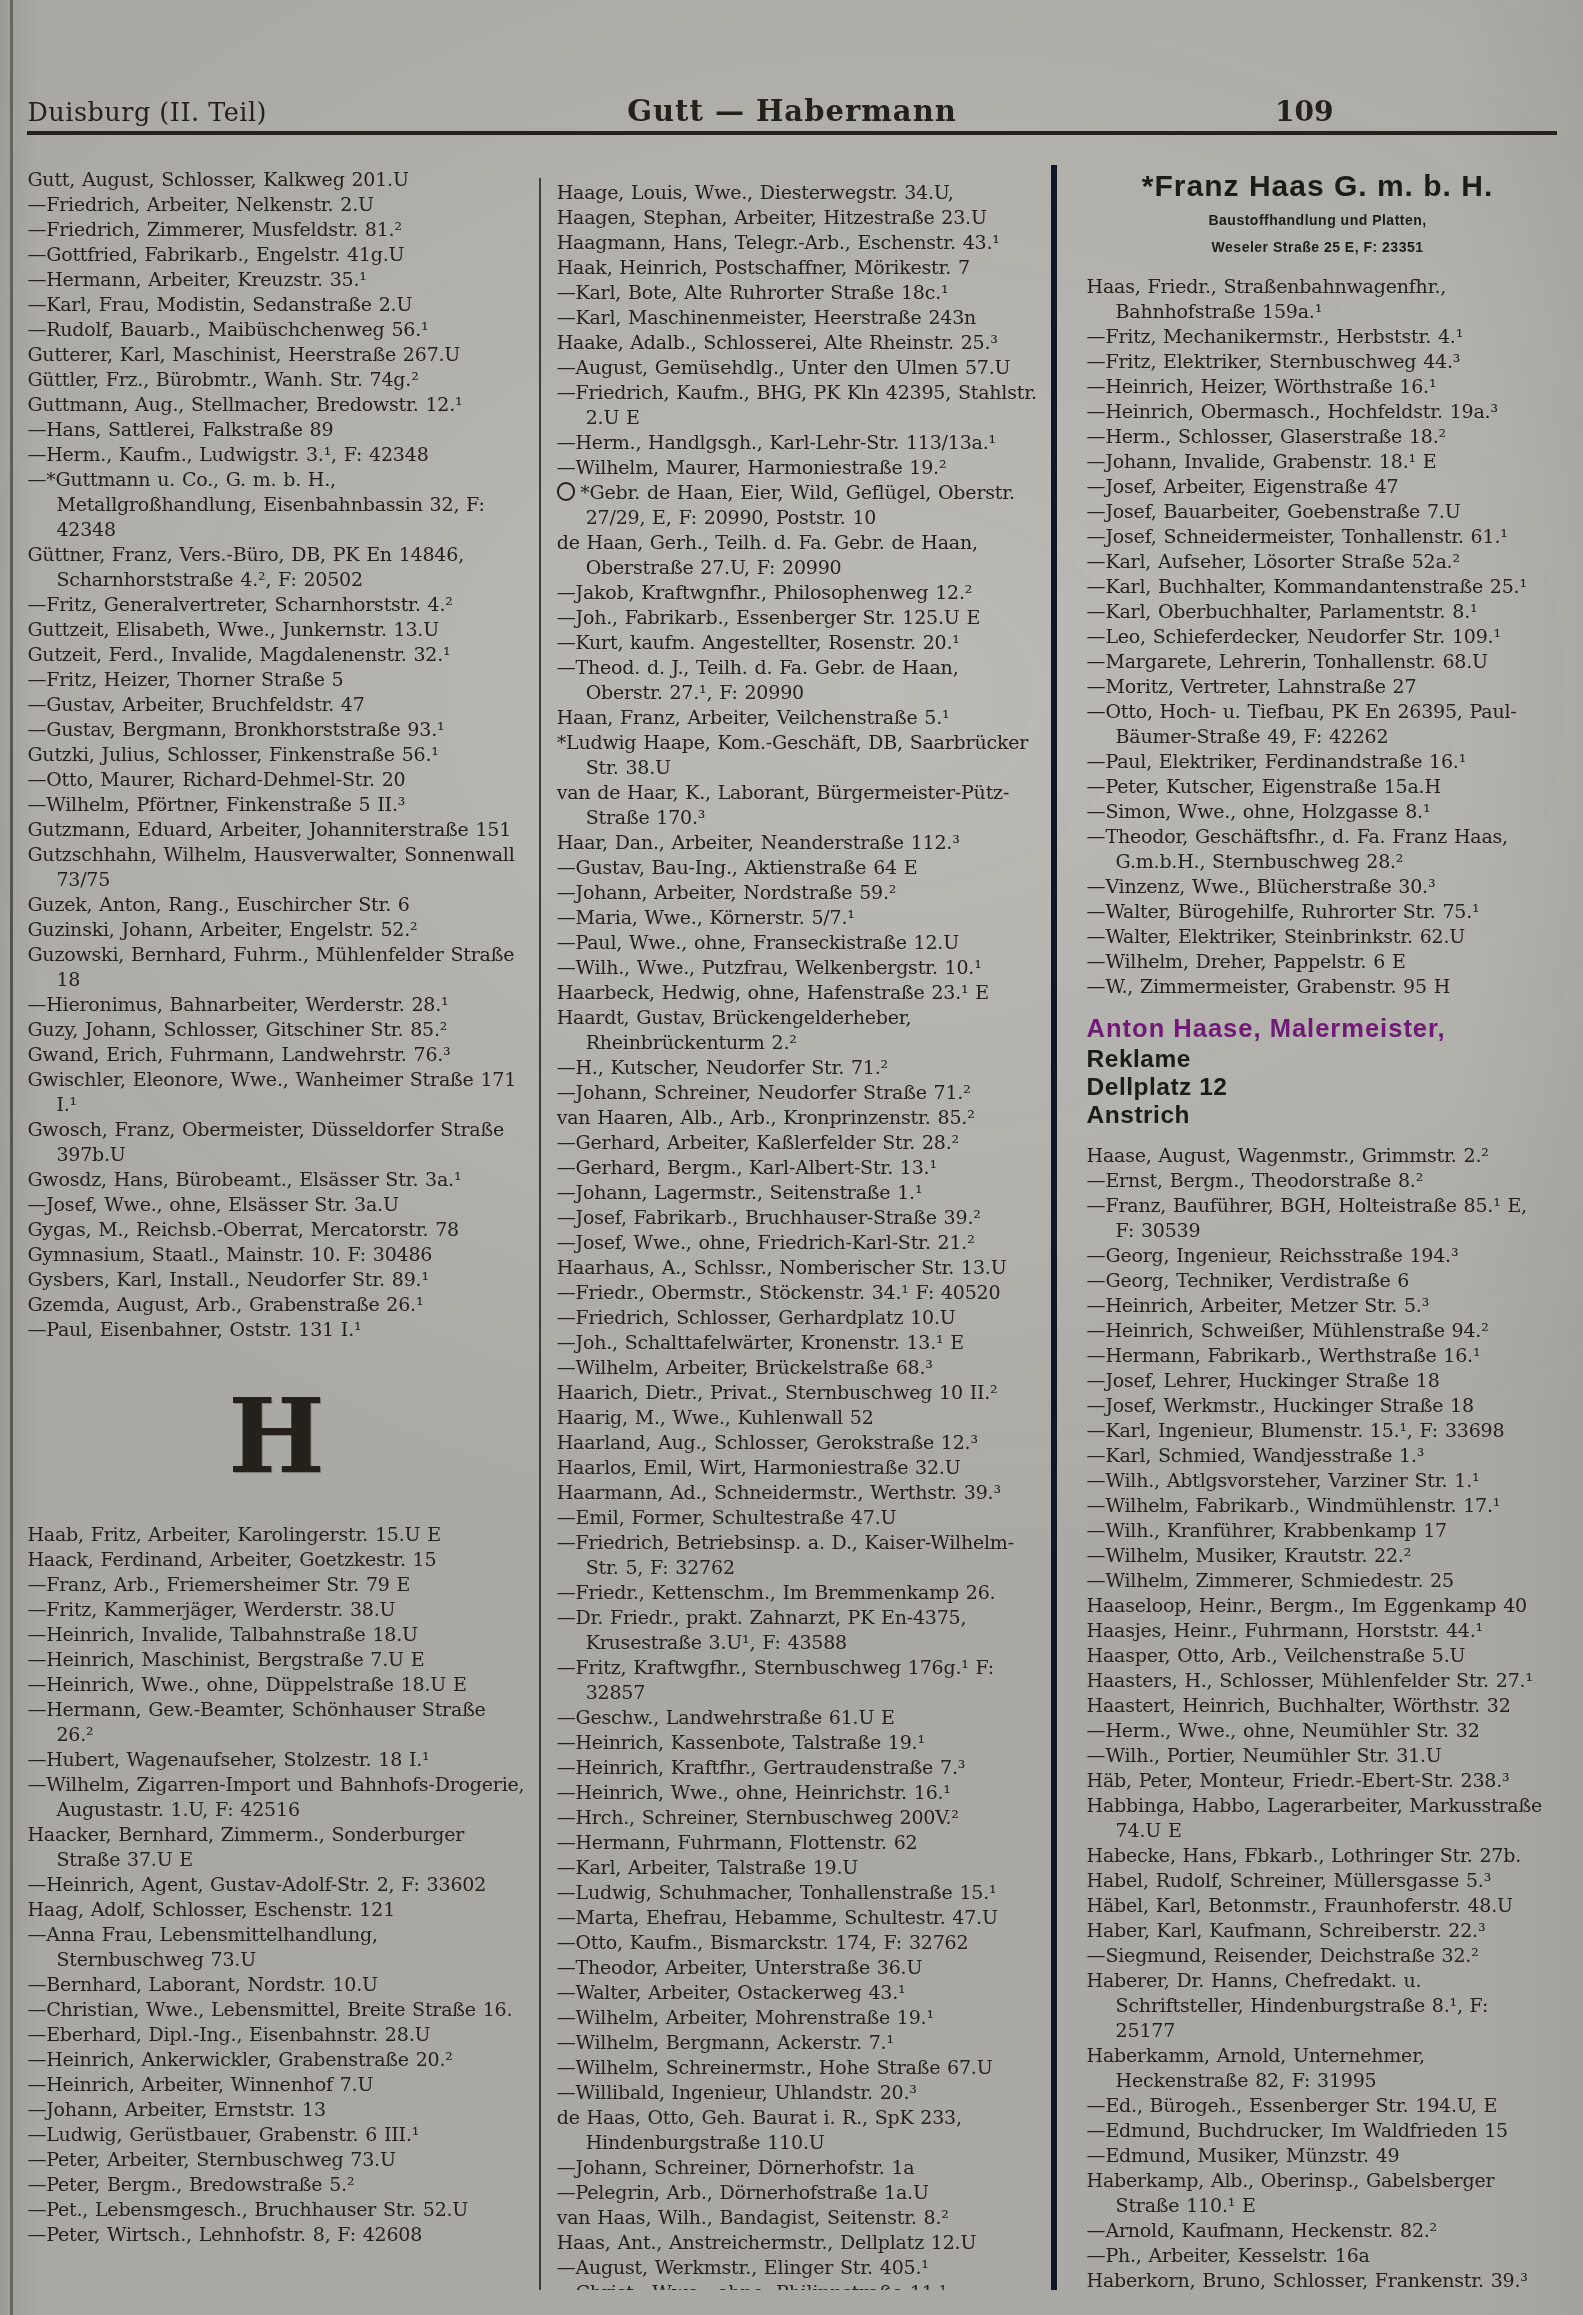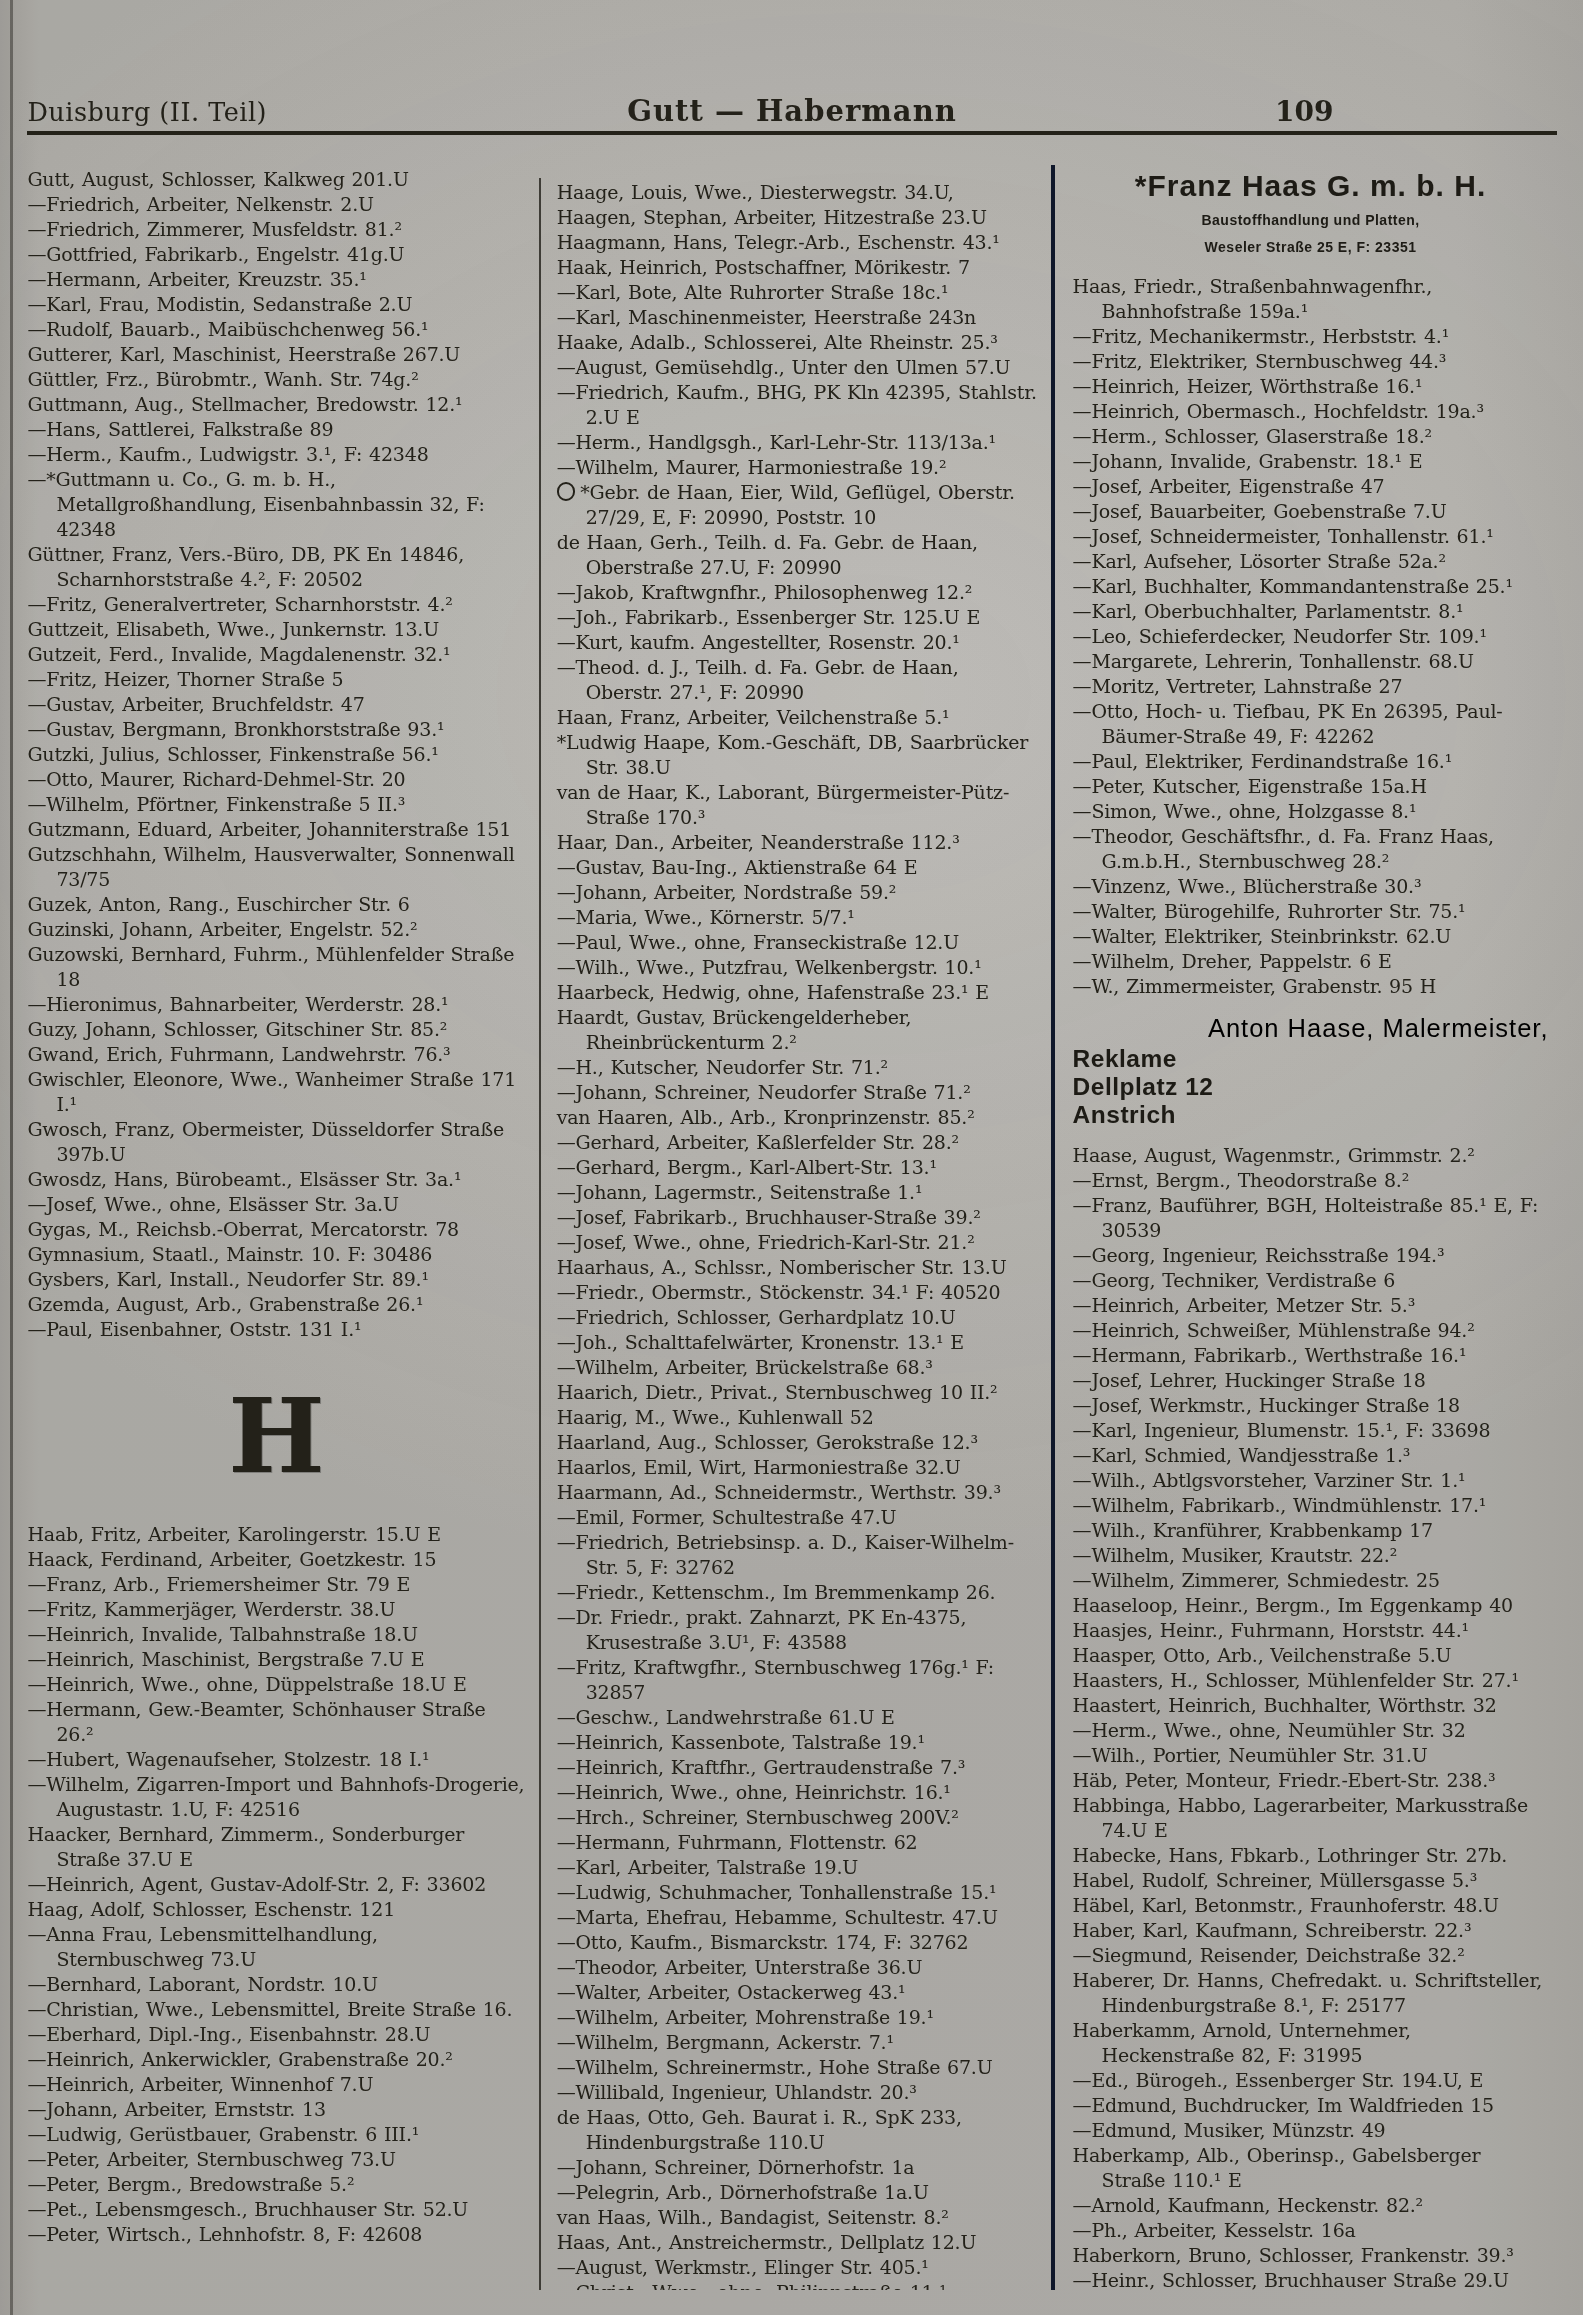--- a/index.html
+++ b/index.html
@@ -30,21 +30,21 @@
   .columns{
     position:absolute;left:27.4px;right:21.6px;top:165px;bottom:25.5px;
     display:flex;
   }
   .col{
     width:33.33%;box-sizing:border-box;
     padding:2px 13.7px 0 0;
     overflow:hidden;
   }
   .col.c2{border-left:2px solid #3e3c36;padding-left:15.7px;margin-top:13px;}
-  .col.c3{border-left:4px solid #0f172a;padding-left:18px;}
+  .col.c3{border-left:6px solid #0f172a;padding-left:30px;}
   .item{margin:0;}
   .entry{
     font-size:19px;line-height:25px;
     padding-left:29px;text-indent:-29px;
     letter-spacing:-0.2px;
     word-spacing:1px;
   }
   .section-letter{
     font-size:102px;font-weight:bold;text-align:center;
     line-height:1;margin:43px 0 35px 0;
@@ -56,23 +56,23 @@
     font-size:30px;text-align:center;letter-spacing:1px;
     margin:2px 0 3.9px 0;color:#1d1b15;
   }
   .ad-sub{
     font-family:"Liberation Sans", sans-serif;font-weight:bold;
     font-size:14px;text-align:center;letter-spacing:0.5px;
     line-height:27.4px;color:#1d1b15;
   }
   .ad-sub.last{margin-bottom:11.8px;}
   .ad-name{
-    font-family:"Liberation Sans", sans-serif;font-weight:normal;
-    font-size:25.5px;text-align:right;letter-spacing:1px;
-    margin:15.7px 0 2px 0;color:#000000;
+    font-family:"Liberation Sans", sans-serif;font-weight:bold;
+    font-size:25.5px;text-align:left;letter-spacing:1px;
+    margin:15.7px 0 2px 0;color:#701a75;
   }
   .ad-spread{
     display:flex;justify-content:space-between;
     font-family:"Liberation Sans", sans-serif;font-weight:bold;
     font-size:24.5px;letter-spacing:0.5px;
     margin:0 0 13.7px 0;color:#1d1b15;flex-direction:column;
   }
   .icon.wreath-icon{
     display:inline-block;width:14.7px;height:14.7px;
     border:2px double #232119;border-radius:50%;

